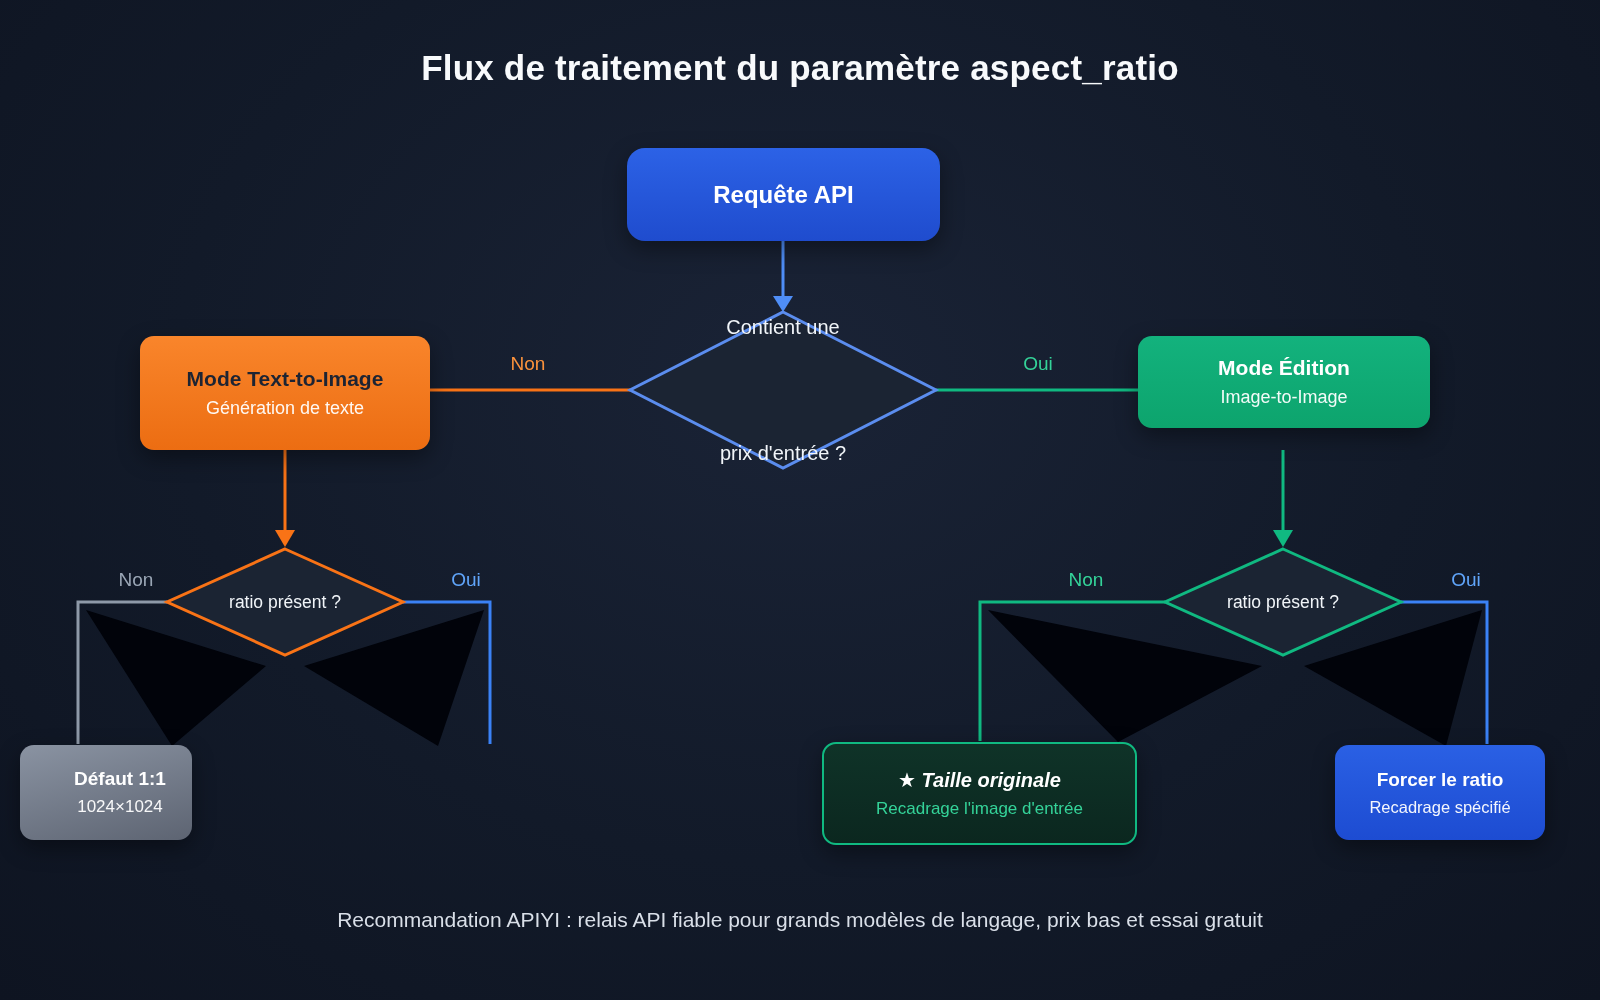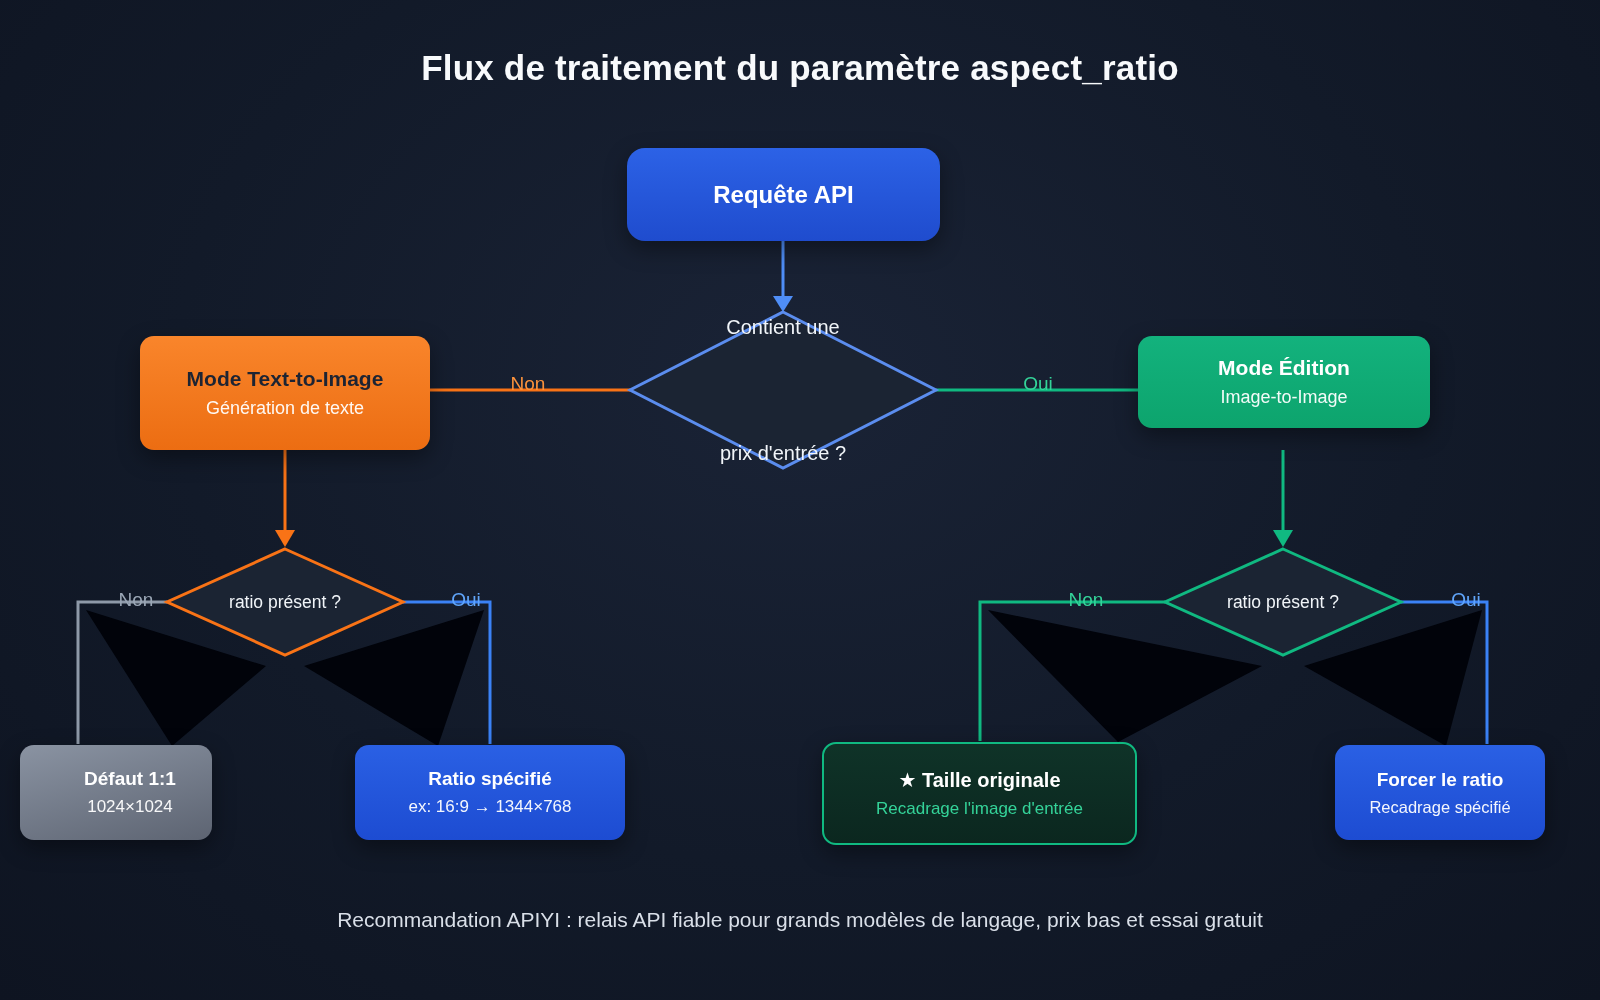--- a/index.html
+++ b/index.html
@@ -23,45 +23,45 @@
     background:linear-gradient(180deg,#2c62e6,#1f4cce);}
   .request .t{font-size:24px;}
   .mode-tti{left:140px;top:336px;width:290px;height:114px;
     background:linear-gradient(180deg,#f9852b,#ec6d12);}
   .mode-tti .t{font-size:21px;color:#1d2433;}
   .mode-tti .s{font-size:18px;}
   .mode-edit{left:1138px;top:336px;width:292px;height:92px;
     background:linear-gradient(180deg,#13b27d,#0da46d);}
   .mode-edit .t{font-size:21px;}
   .mode-edit .s{font-size:18px;text-align:center;}
-  .default-box{left:20px;top:745px;width:192px;height:95px;
+  .default-box{left:20px;top:745px;width:172px;height:95px;
     background:linear-gradient(165deg,#8a93a2,#5d6472);padding-left:28px;}
   .default-box .t{font-size:19px;}
   .default-box .s{font-size:17px;}
   .ratio-box{left:355px;top:745px;width:270px;height:95px;
     background:linear-gradient(180deg,#2a60e4,#1d4cd2);}
   .ratio-box .t{font-size:19px;}
   .ratio-box .s{font-size:17px;}
   .original-box{left:822px;top:742px;width:315px;height:103px;
     background:linear-gradient(180deg,#0f3328,#0b271f);border:2.5px solid #10b981;}
-  .original-box .t{font-size:20px;}
+  .original-box .t{font-size:20px;font-style:italic;}
   .original-box .s{font-size:17px;color:#34d399;}
   .force-box{left:1335px;top:745px;width:210px;height:95px;
     background:linear-gradient(180deg,#2a60e4,#1d4cd2);}
   .force-box .t{font-size:19px;}
   .force-box .s{font-size:16.5px;}
   .diamond-label{
     position:absolute;display:flex;flex-direction:column;align-items:center;justify-content:center;
     text-align:center;color:#f1f5f9;pointer-events:none;
   }
   .dl-main{left:628px;top:312px;width:310px;height:156px;font-size:20px;line-height:1.5;justify-content:space-between;}
   .dl-left{left:167px;top:549px;width:236px;height:106px;font-size:17.5px;}
   .dl-right{left:1165px;top:549px;width:236px;height:106px;font-size:17.5px;}
   .edge-label{
-    position:absolute;transform:translateX(-50%);font-size:19px;font-weight:500;white-space:nowrap;margin-top:20px;
+    position:absolute;transform:translateX(-50%);font-size:19px;font-weight:500;white-space:nowrap;
   }
   .el-orange{color:#fb923c;} .el-green{color:#34d399;} .el-gray{color:#9aa6b5;} .el-blue{color:#60a5fa;}
   .footer{
     position:absolute;top:908px;left:0;width:100%;text-align:center;
     color:#d9dfe8;font-size:21px;
   }
 </style>
 </head>
 <body>
 
@@ -109,24 +109,20 @@
   <div class="node mode-edit">
     <span class="t">Mode Édition</span>
     <span class="s">Image-to-Image</span>
   </div>
 
   <div class="node default-box">
     <span class="t">Défaut 1:1</span>
     <span class="s">1024×1024</span>
   </div>
 
-  <div class="node ratio-box">
-    <span class="t">Ratio spécifié</span>
-    <span class="s">ex: 16:9 → 1344×768</span>
-  </div>
 
   <div class="node original-box">
     <span class="t">
       <span>★ </span>
       <span>Taille originale</span>
     </span>
     <span class="s">Recadrage l'image d'entrée</span>
   </div>
 
   <div class="node force-box">

